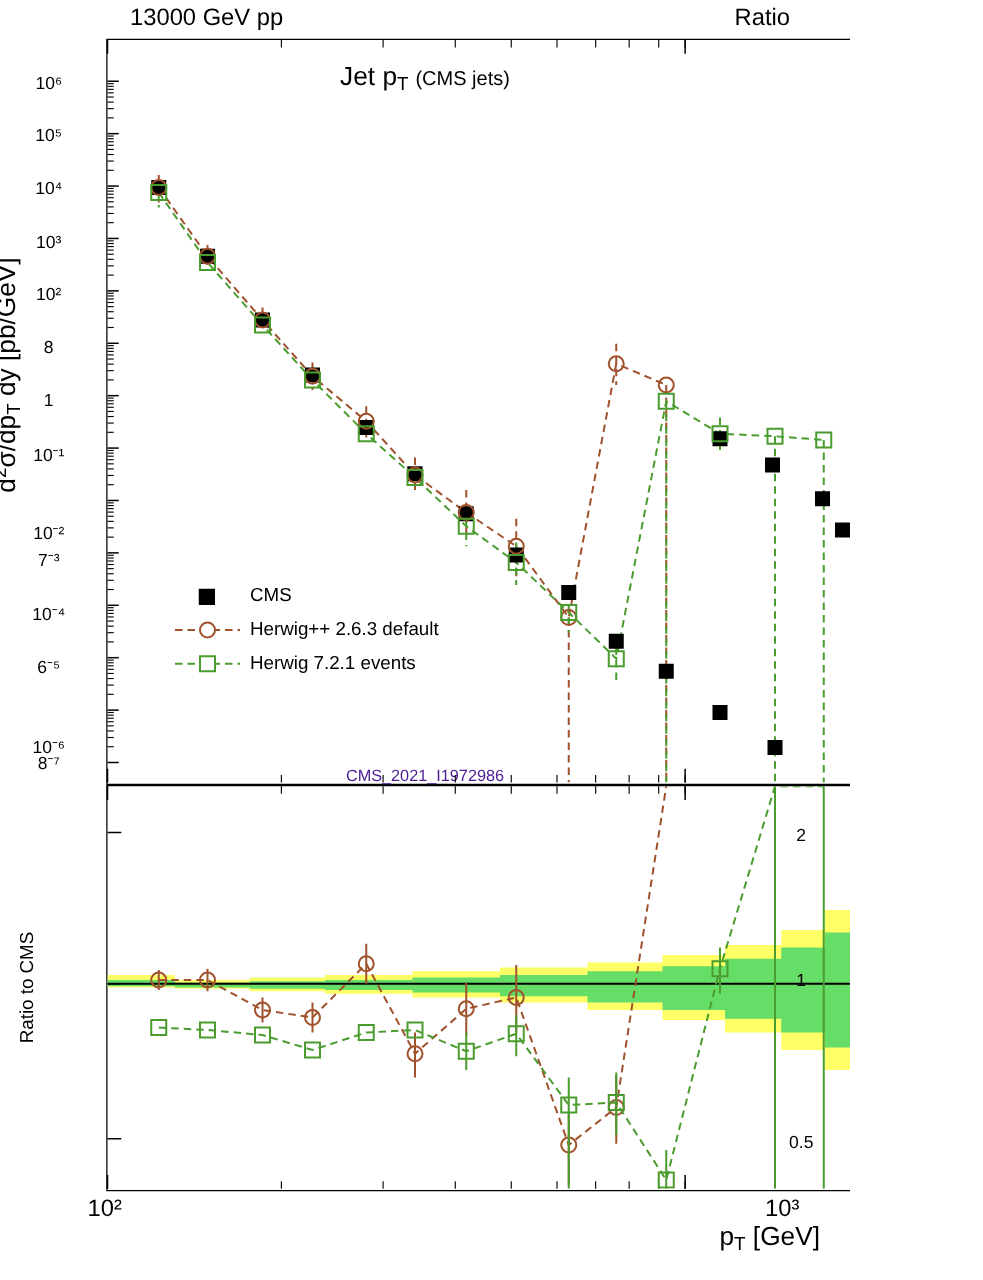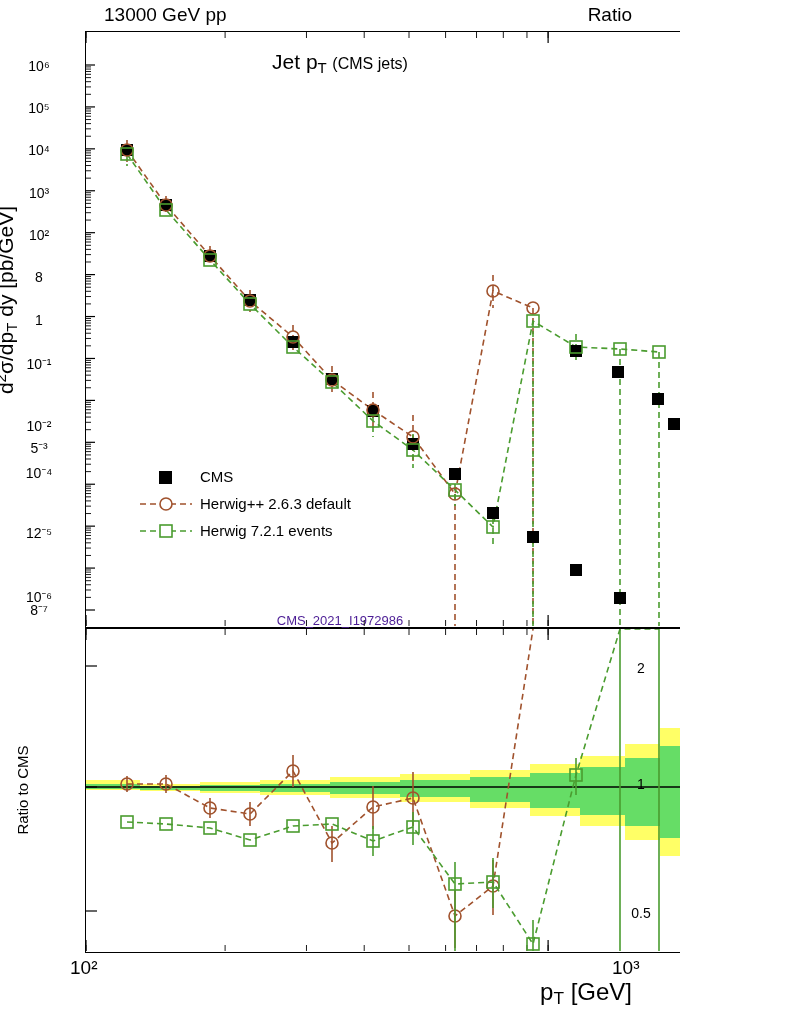--- a/index.html
+++ b/index.html
@@ -19,21 +19,21 @@
   .vlabel{position:absolute;transform-origin:0 0;white-space:nowrap;color:#808080;font-size:13.5px;}
 
   
   .ylab{position:absolute;right:0;text-align:center;font-size:14px;white-space:nowrap;}
   .xlab{position:absolute;font-size:19px;white-space:nowrap;}
 
   
   #ytitle{position:absolute;left:6px;top:300px;transform:translate(-50%,-50%) rotate(-90deg);font-size:21px;white-space:nowrap;}
   #ytitle2{position:absolute;left:22px;top:790px;transform:translate(-50%,-50%) rotate(-90deg);font-size:15px;white-space:nowrap;}
   #plot-title{position:absolute;left:0;right:0;top:50px;text-align:center;font-size:20px;}
-  #xtitle{position:absolute;right:48px;top:978px;font-size:24px;}
+  #xtitle{position:absolute;right:24px;top:978px;font-size:21px;}
   #watermark{position:absolute;left:0;right:0;top:588px;text-align:center;color:#4c1d95;font-size:13px;margin-top:25px;}
 
   
   #legend{position:absolute;left:140px;top:463px;font-size:15px;}
   .leg-row{height:27px;display:flex;align-items:center;}
   .leg-mark{width:52px;height:16px;position:relative;margin-right:8px;}
   .leg-label{font-size:15px;}
 
   svg{position:absolute;left:0;top:0;overflow:visible;}
   .sub{font-size:0.72em;vertical-align:-0.25em;}
@@ -549,23 +549,23 @@
   <div style="position:absolute;left:0;top:0;width:78px;">
     <div class="ylab" style="top:58px;width:78px;">10⁶</div>
     <div class="ylab" style="top:100px;width:78px;">10⁵</div>
     <div class="ylab" style="top:142px;width:78px;">10⁴</div>
     <div class="ylab" style="top:185px;width:78px;">10³</div>
     <div class="ylab" style="top:227px;width:78px;">10²</div>
     <div class="ylab" style="top:269px;width:78px;">8</div>
     <div class="ylab" style="top:312px;width:78px;">1</div>
     <div class="ylab" style="top:354px;width:78px;">10⁻¹</div>
     <div class="ylab" style="top:416px;width:78px;">10⁻²</div>
-    <div class="ylab" style="top:438px;width:78px;">5⁻³</div>
-    <div class="ylab" style="top:463px;width:78px;">10⁻⁴</div>
-    <div class="ylab" style="top:523px;width:78px;">12⁻⁵</div>
+    <div class="ylab" style="top:438px;width:78px;">7⁻³</div>
+    <div class="ylab" style="top:481px;width:78px;">10⁻⁴</div>
+    <div class="ylab" style="top:523px;width:78px;">6⁻⁵</div>
     <div class="ylab" style="top:565px;width:78px;margin-top:22px;">10⁻⁶</div>
     <div class="ylab" style="top:600px;width:78px;">8⁻⁷</div>
   </div>
 
   <div>
     <div class="ylab" style="top:660px;width:78px;">2</div>
     <div class="ylab" style="top:776px;width:78px;">1</div>
     <div class="ylab" style="top:905px;width:78px;">0.5</div>
   </div>
   <div>

